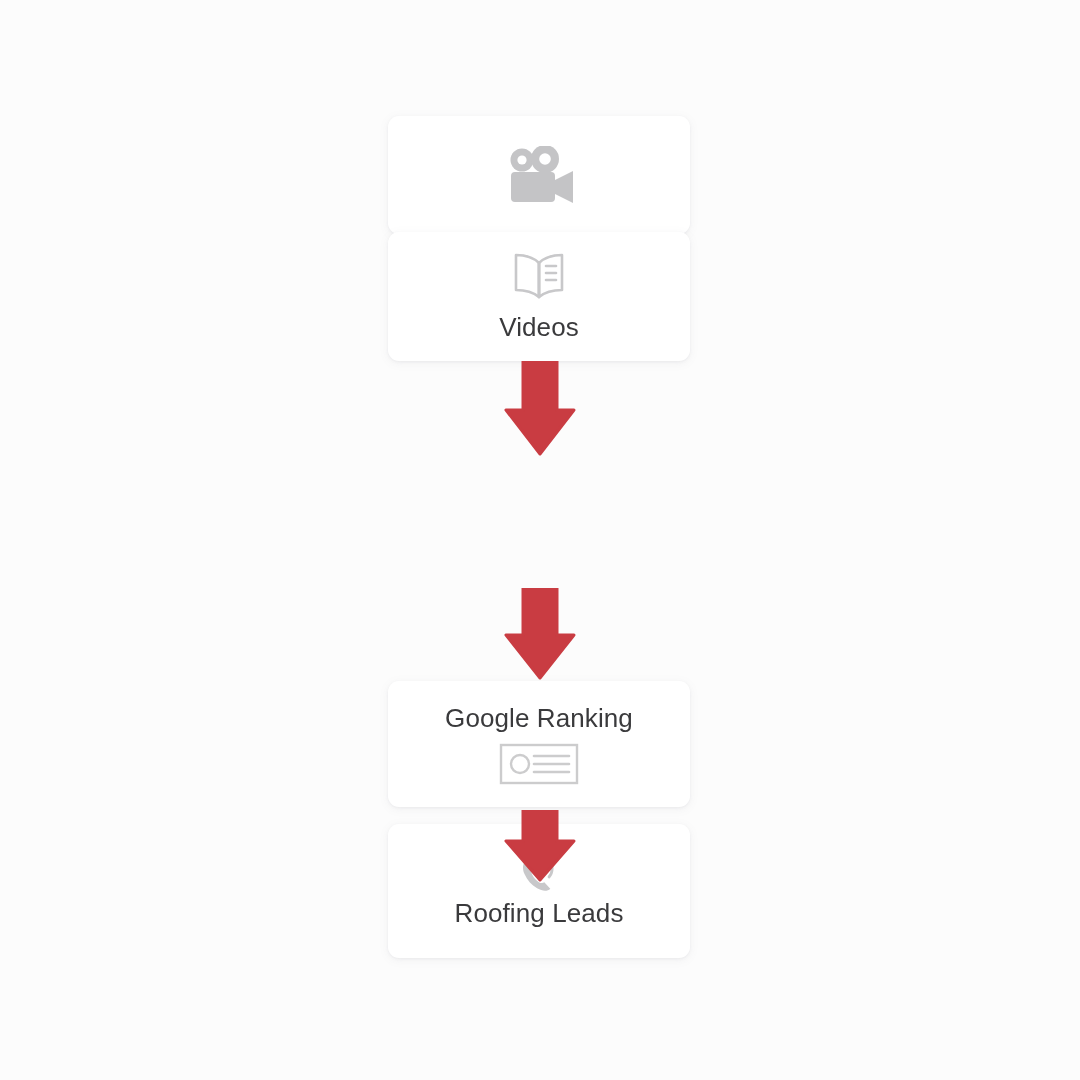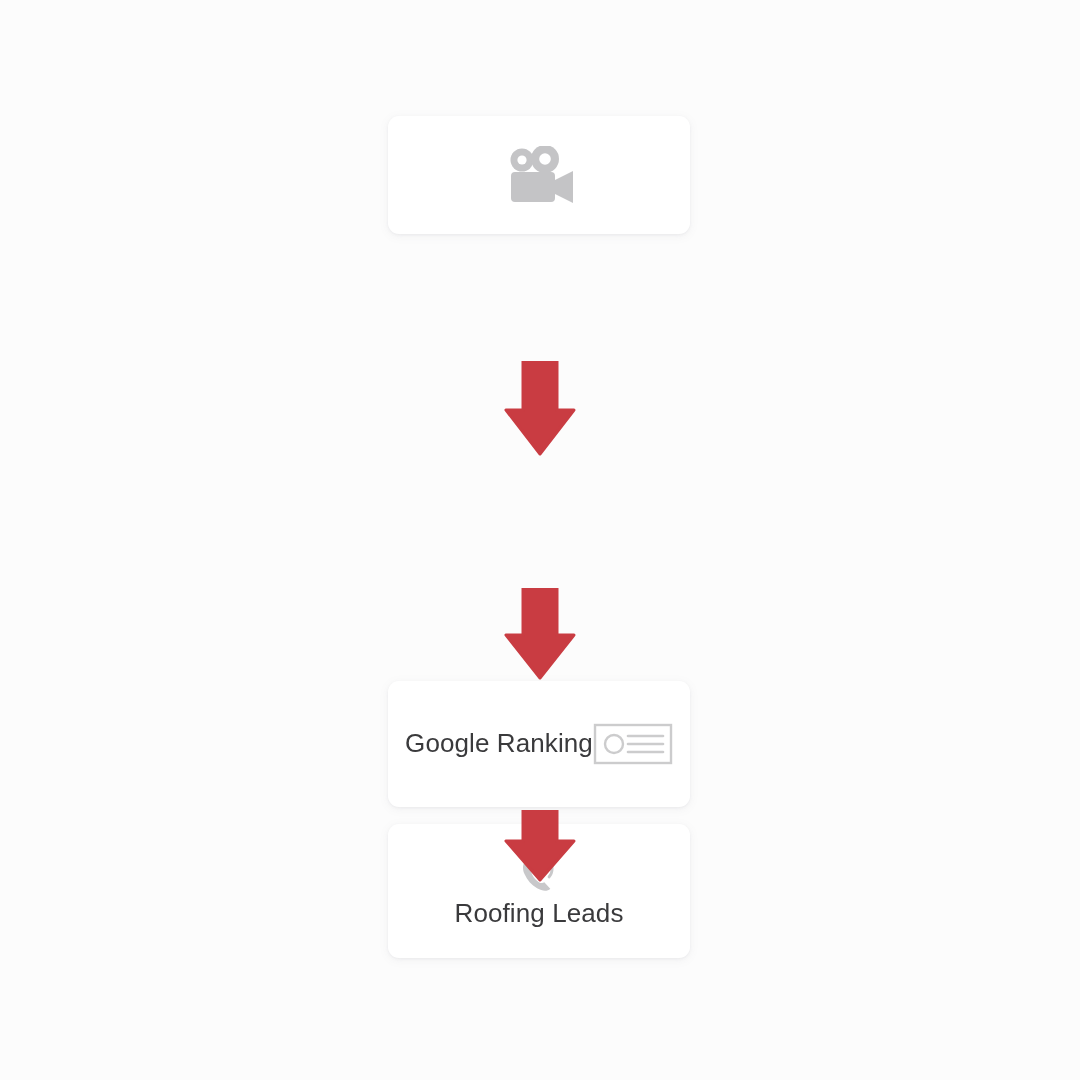--- a/index.html
+++ b/index.html
@@ -43,21 +43,21 @@
     flex-direction: column;
     align-items: center;
     justify-content: center;
     width: 100%;
   }
 
   .card-inner.horizontal {
   }
 
   .card-inner.label-first {
-    flex-direction: row;
+    flex-direction: column;
     align-items: center;
   }
 
   
   .card-label {
     color: #3a3a3c;
     font-size: 26px;
     font-weight: 400;
     letter-spacing: 0.1px;
     line-height: 1.2;
@@ -130,20 +130,42 @@
           <circle cx="44" cy="13" r="5.8" fill="#ffffff"></circle>
 
           <rect x="10" y="26" width="44" height="30" rx="4" fill="#c4c4c6"></rect>
 
           <path d="M54 34 L72 25 L72 57 L54 48 Z" fill="#c4c4c6"></path>
         </svg>
       </span>
     </div>
   </div>
 
+  <div class="card" id="card-videos">
+    <div class="card-inner">
+      <span class="icon">
+        <svg width="64" height="52" viewBox="0 0 64 52" aria-hidden="true">
+          <g fill="none" stroke="#c8c8ca" stroke-width="2.6" stroke-linejoin="round" stroke-linecap="round">
+
+            <path d="M32 13 C26 7, 18 5, 9 5 L9 40 C18 40, 26 42, 32 47 Z"></path>
+
+            <path d="M32 13 C38 7, 46 5, 55 5 L55 40 C46 40, 38 42, 32 47 Z"></path>
+
+            <path d="M32 13 L32 47"></path>
+
+            <path d="M39 16 L49 16"></path>
+            <path d="M39 23 L49 23"></path>
+            <path d="M39 30 L49 30"></path>
+          </g>
+        </svg>
+      </span>
+      <div class="gap-10"></div>
+      <div class="card-label">Videos</div>
+    </div>
+  </div>
 
   <div class="arrow" id="arrow-1">
     <svg viewBox="0 0 72 95" aria-hidden="true">
       <path d="M19 0 L53 0 L53 49 L70 49 L36 93 L2 49 L19 49 Z" fill="#c93c42" stroke="#c93c42" stroke-width="3" stroke-linejoin="round"></path>
     </svg>
   </div>
 
 
   <div class="arrow" id="arrow-2">
     <svg viewBox="0 0 72 92" aria-hidden="true">

